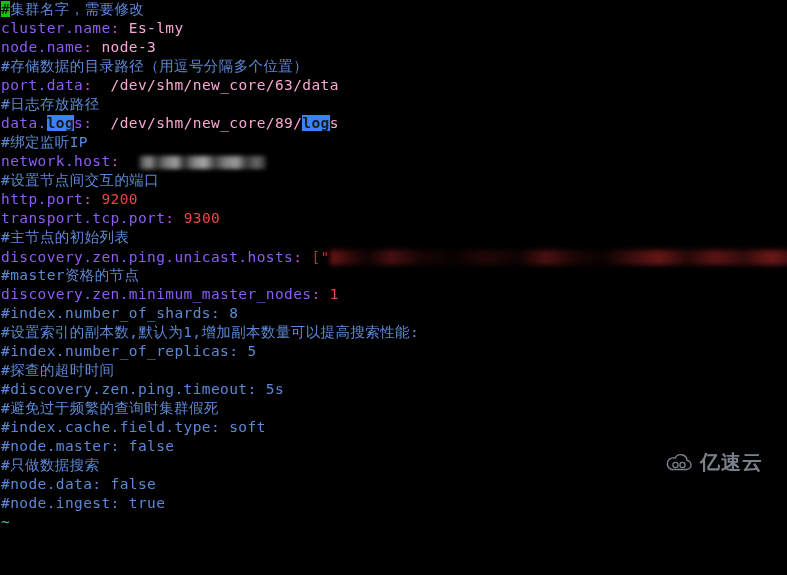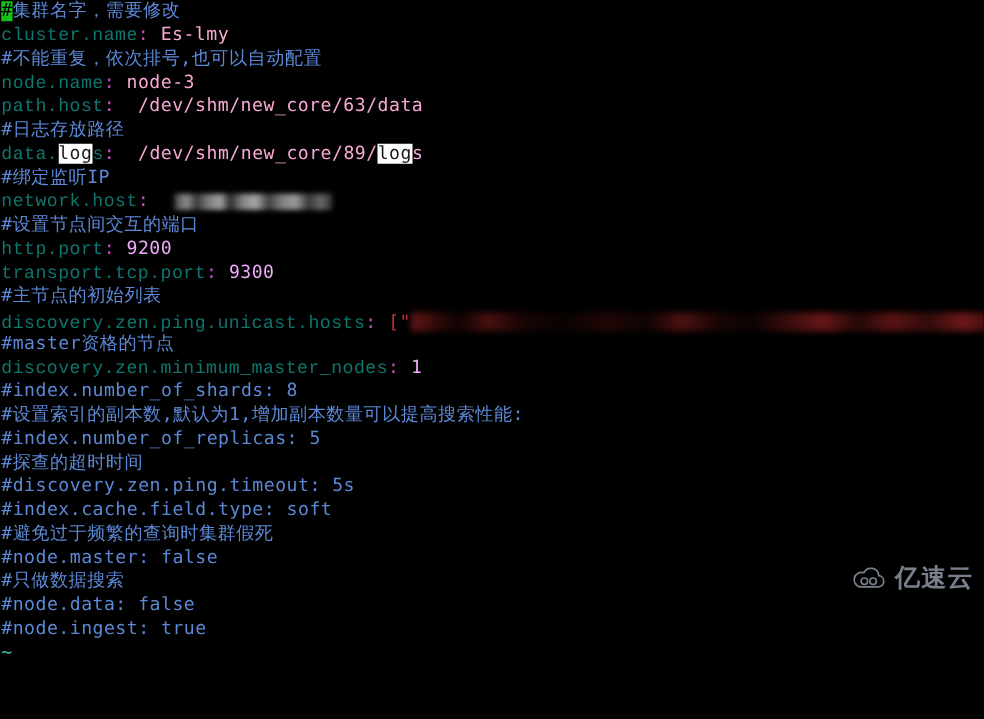--- a/index.html
+++ b/index.html
@@ -28,37 +28,38 @@
     line-height: 19px;
     font-size: 14.5px;
     white-space: pre;
     letter-spacing: 0.4px;
     padding-left: 1px;
     position: relative;
   }
 
   
   .comment   { color: #5c88d6; }
-  .key       { color: #0f766e; font-family: Liberation Mono, monospace; }
+  .key       { color: #8b5cf6; }
   .colon     { color: #c050c0; }
   .value     { color: #f9a8d4; }
-  .number    { color: #f0abfc; }
+  .number    { color: #ef4444; }
   .string    { color: #c03030; }
   .tilde     { color: #3fbfa8; }
 
   
   .cursor {
     background: #17c017;
     color: #000000;
   }
 
   
   .hl {
-    background: #ffffff;
+    background: #3b82f6;
     color: #1a1a1a;
+    font-weight: bold;
   }
 
   
   .blur-ip {
     display: inline-block;
     vertical-align: baseline;
     position: relative;
     top: 3px;
     width: 128px;
     height: 13px;
@@ -110,21 +111,21 @@
         rgba(100,22,22,0.50) 88%,
         rgba(155,34,34,0.70) 94%,
         rgba(90,20,20,0.46) 100%);
     filter: blur(2.6px);
     border-radius: 1px;
   }
 
   
   #watermark {
     position: absolute;
-    right: 8px;
+    right: 24px;
     bottom: 6px;
     display: flex;
     align-items: center;
     gap: 6px;
     opacity: 0.78;
     pointer-events: none;
     justify-content: space-between;
   }
   #watermark .wm-text {
     color: #9aa4b4;
@@ -137,26 +138,26 @@
 </style>
 </head>
 <body>
 
 <div id="terminal">
 
   <div class="line"><span class="cursor">#</span><span class="comment">集群名字，需要修改</span></div>
 
   <div class="line"><span class="key">cluster.name</span><span class="colon">:</span><span class="value"> <span>Es-lmy</span></span></div>
 
-  <div class="line"><span class="comment">#不能重复，依次排号,也可以自动配置</span></div>
 
   <div class="line"><span class="key">node.name</span><span class="colon">:</span><span class="value"> <span>node-3</span></span></div>
 
-
-  <div class="line"><span class="key">path.host</span><span class="colon">:</span><span class="value">  <span>/dev/shm/new_core/63/data</span></span></div>
+  <div class="line"><span class="comment">#存储数据的目录路径（用逗号分隔多个位置）</span></div>
+
+  <div class="line"><span class="key">port.data</span><span class="colon">:</span><span class="value">  <span>/dev/shm/new_core/63/data</span></span></div>
 
   <div class="line"><span class="comment">#日志存放路径</span></div>
 
   <div class="line"><span class="key">data.</span><span class="hl">log</span><span class="key">s</span><span class="colon">:</span><span class="value">  <span>/dev/shm/new_core/89/</span></span><span class="hl">log</span><span class="value">s</span></div>
 
   <div class="line"><span class="comment">#绑定监听IP</span></div>
 
   <div class="line"><span class="key">network.host</span><span class="colon">:</span><span class="value">  </span><span class="blur-ip"></span></div>
 
   <div class="line"><span class="comment">#设置节点间交互的端口</span></div>
@@ -171,22 +172,22 @@
 
   <div class="line"><span class="comment">#master资格的节点</span></div>
 
   <div class="line"><span class="key">discovery.zen.minimum_master_nodes</span><span class="colon">:</span><span class="number"> <span>1</span></span></div>
 
   <div class="line"><span class="comment">#index.number_of_shards: 8</span></div>
   <div class="line"><span class="comment">#设置索引的副本数,默认为1,增加副本数量可以提高搜索性能:</span></div>
   <div class="line"><span class="comment">#index.number_of_replicas: 5</span></div>
   <div class="line"><span class="comment">#探查的超时时间</span></div>
   <div class="line"><span class="comment">#discovery.zen.ping.timeout: 5s</span></div>
+  <div class="line"><span class="comment">#避免过于频繁的查询时集群假死</span></div>
   <div class="line"><span class="comment">#index.cache.field.type: soft</span></div>
-  <div class="line"><span class="comment">#避免过于频繁的查询时集群假死</span></div>
   <div class="line"><span class="comment">#node.master: false</span></div>
   <div class="line"><span class="comment">#只做数据搜索</span></div>
   <div class="line"><span class="comment">#node.data: false</span></div>
   <div class="line"><span class="comment">#node.ingest: true</span></div>
 
   <div class="line"><span class="tilde">~</span></div>
 
   <div id="watermark">
     <span>
       <svg width="30" height="20" viewBox="0 0 30 20" fill="none">

